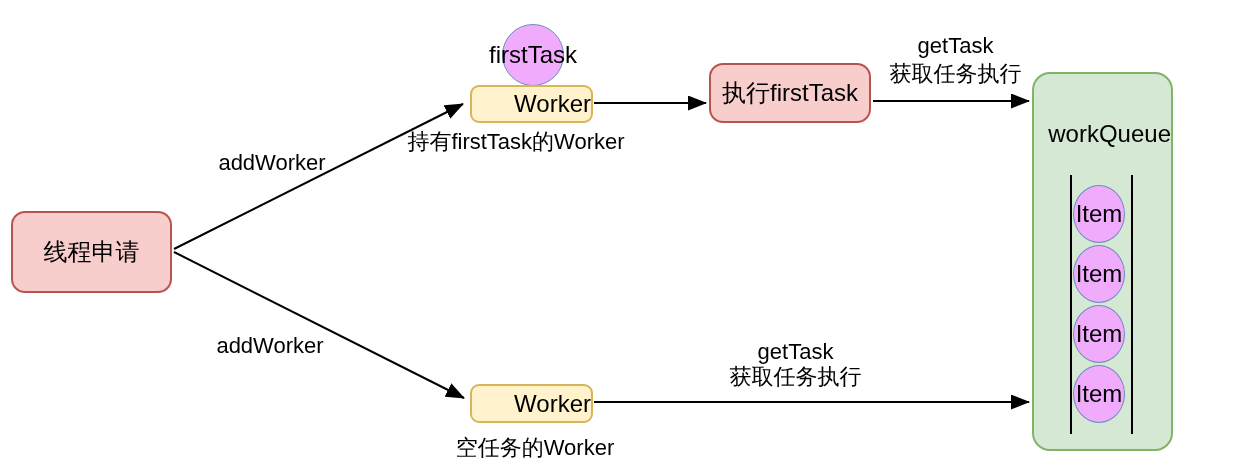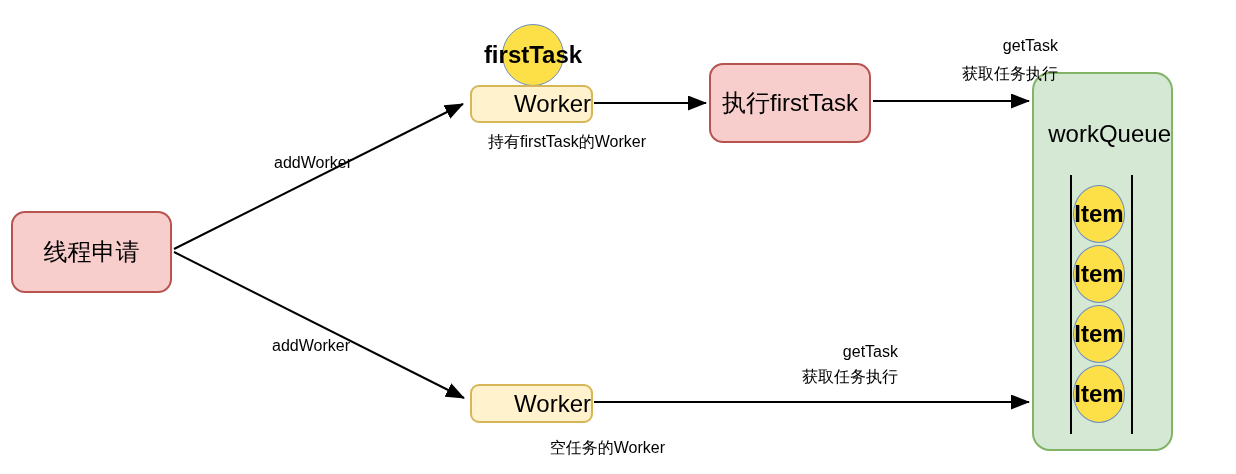--- a/index.html
+++ b/index.html
@@ -12,42 +12,42 @@
   .wires line { stroke:#000; stroke-width:2; }
 
   .node {
     position:absolute; box-sizing:border-box;
     display:flex; align-items:center; justify-content:center;
     font-size:24px; text-align:center;
   }
   .red    { background:#f8cecc; border:2.5px solid #b85450; border-radius:14px; }
   .yellow { background:#fff2cc; border:2px solid #d6b656; border-radius:9px;justify-content:flex-end; }
   .green  { background:#d5e8d4; border:2px solid #82b366; border-radius:18px; }
-  .bluecircle { background:#fde047; border:1.5px solid #6c8ebf; border-radius:50%;font-weight:bold; }
+  .bluecircle { background:#f0abfc; border:1.5px solid #6c8ebf; border-radius:50%; }
 
   .thread-request { left:11px; top:211px; width:161px; height:82px; }
   .worker-top     { left:470px; top:85px;  width:123px; height:38px; z-index:3; }
   .worker-bottom  { left:470px; top:384px; width:123px; height:39px; }
-  .execute        { left:709px; top:63px;  width:162px; height:80px; }
+  .execute        { left:709px; top:63px;  width:162px; height:60px; }
 
   .first-task { left:502px; top:24px; width:62px; height:62px; z-index:2; }
   .first-task .circle-label { white-space:nowrap; font-size:24px; }
 
   .queue { left:1032px; top:72px; width:141px; height:379px; display:block; }
   .queue-title { position:absolute; left:0; top:46px; width:100%; text-align:right; font-size:24px; }
   .rail { position:absolute; top:101px; width:2px; height:259px; background:#000; }
   .rail-left  { left:36px; }
   .rail-right { left:97px; }
   .queue-item {
     position:absolute; left:39px; width:52px; height:58px; box-sizing:border-box;
     display:flex; align-items:center; justify-content:center; font-size:24px;
   }
   .qi-0 { top:111px; } .qi-1 { top:171px; } .qi-2 { top:231px; } .qi-3 { top:291px; }
 
-  .lbl { position:absolute; font-size:16px; text-align:right; line-height:28px; }
+  .lbl { position:absolute; font-size:22px; text-align:center; line-height:28px; }
   .lbl-addworker-top    { left:192px; top:149px; width:160px; }
   .lbl-addworker-bottom { left:190px; top:332px; width:160px; }
   .lbl-gettask-top      { left:853px; top:32px;  width:205px; line-height:28px; }
   .lbl-gettask-bottom   { left:693px; top:339px; width:205px; line-height:25px; }
   .caption-top    { left:386px; top:128px; width:260px; }
   .caption-bottom { left:405px; top:434px; width:260px; }
 </style>
 </head>
 <body>
 

